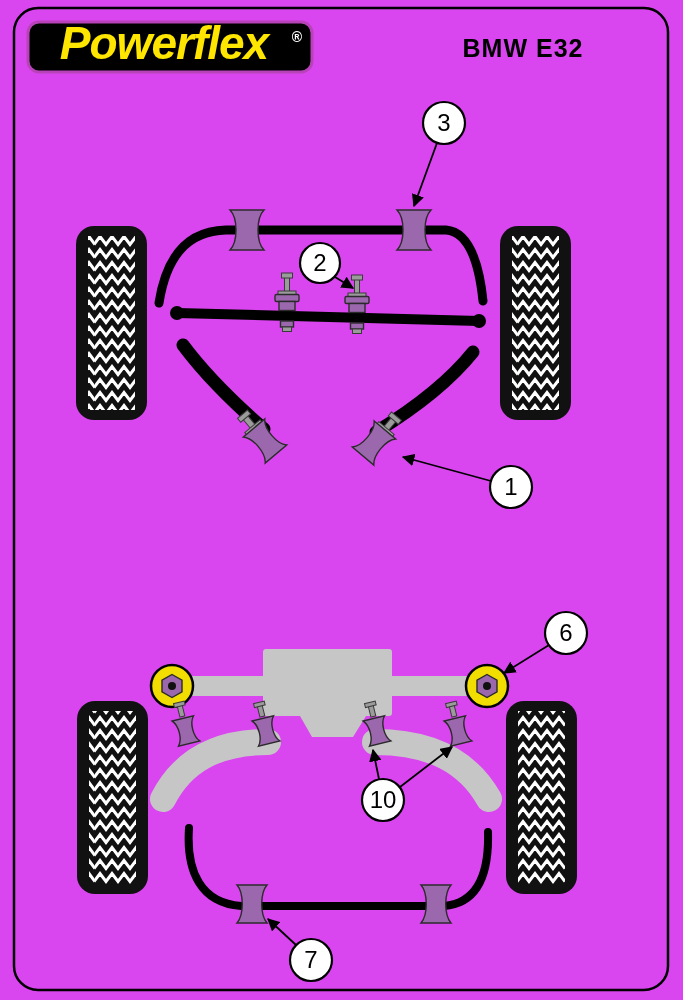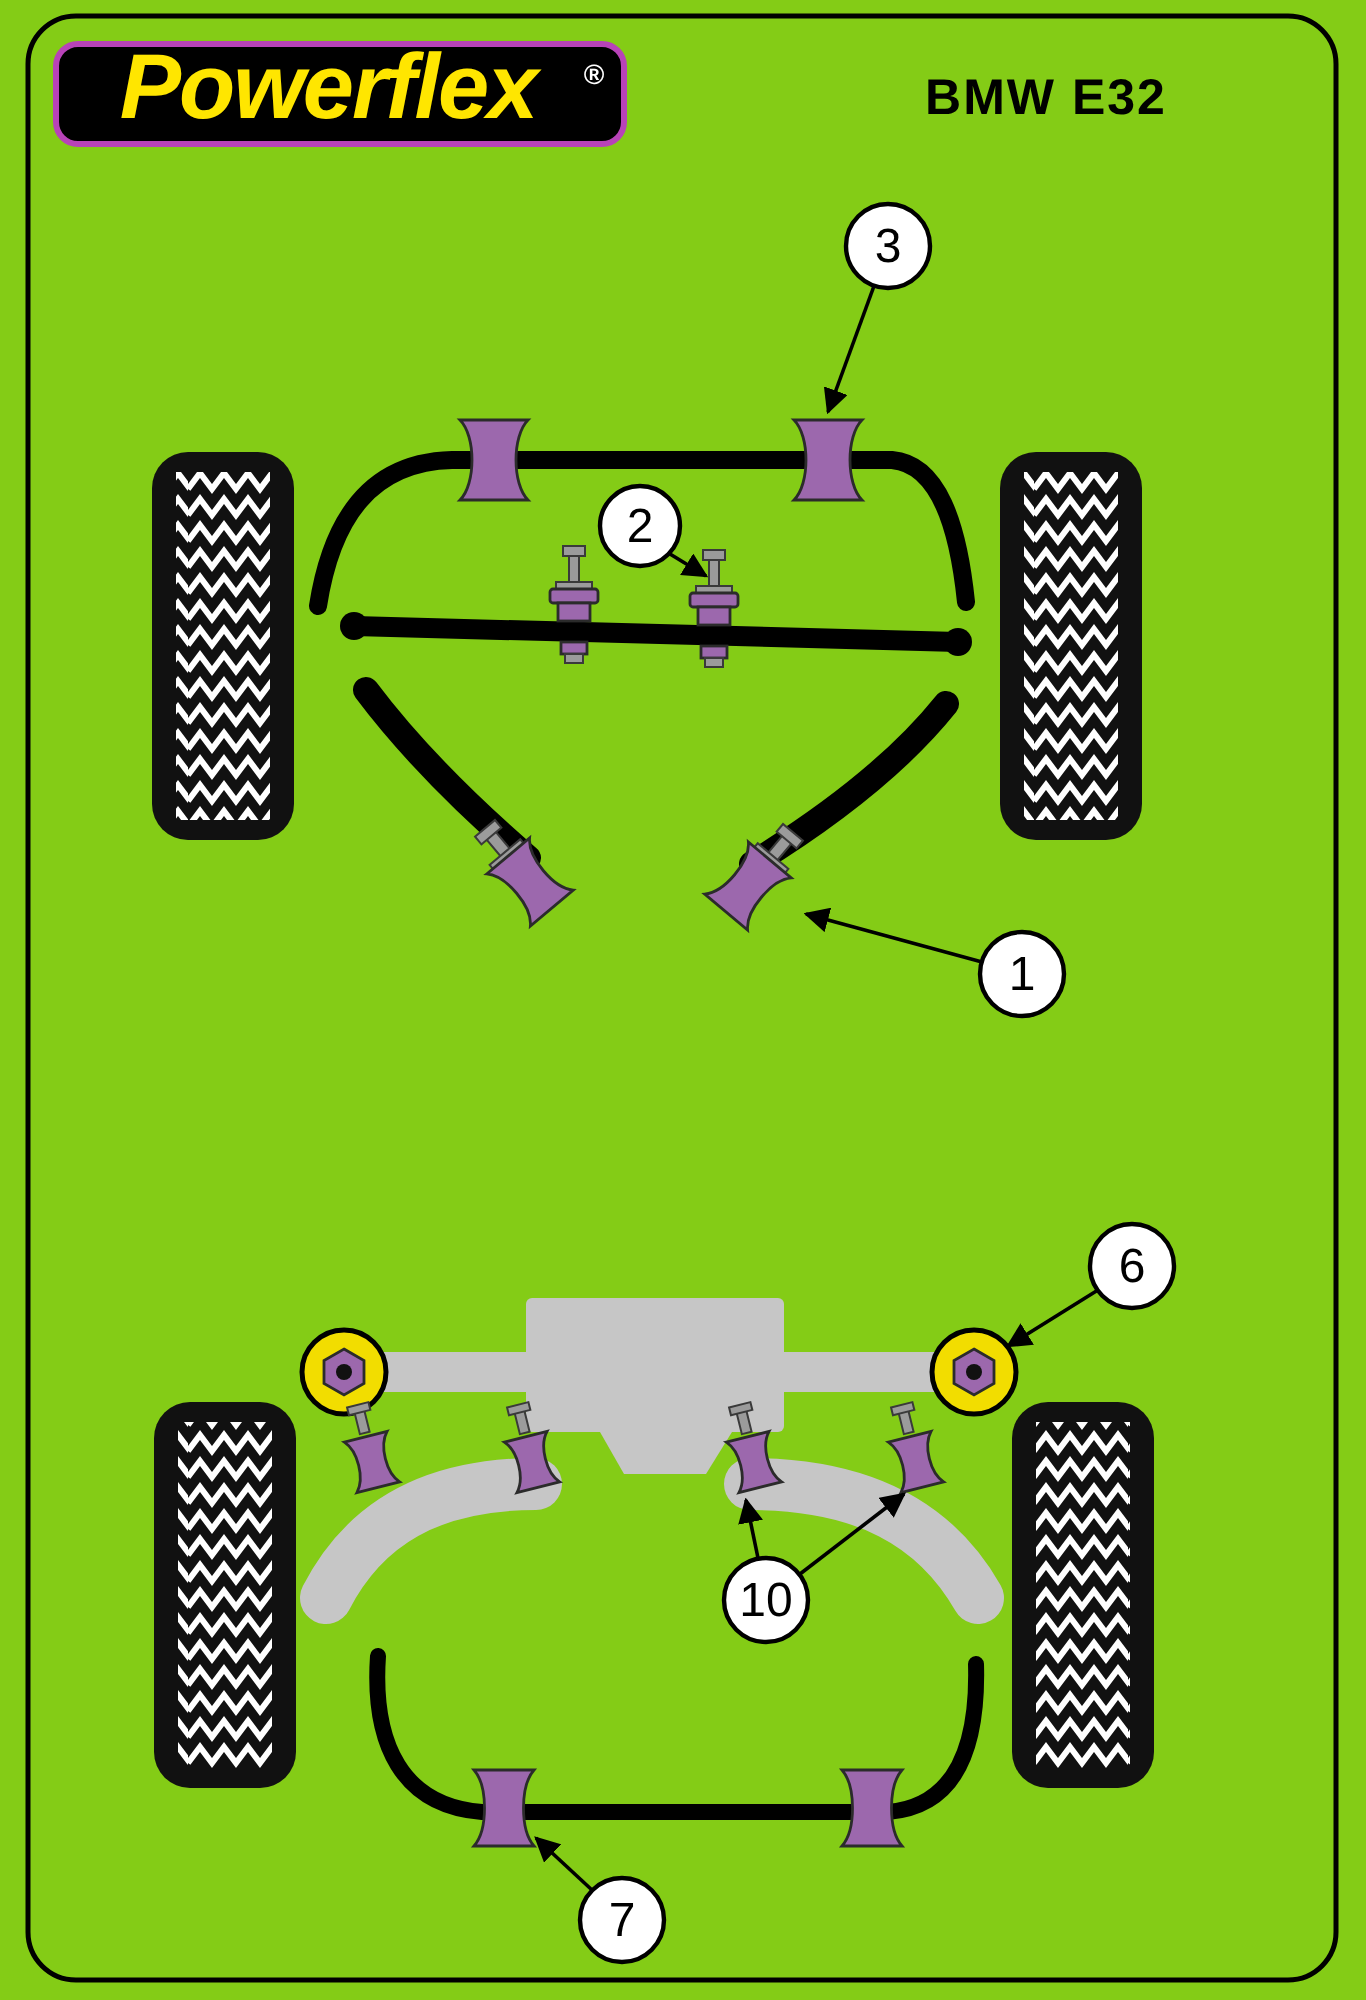--- a/index.html
+++ b/index.html
@@ -1,16 +1,16 @@
 <!DOCTYPE html>
 <html><head>
 <meta charset="utf-8">
 <style>
   html,body{margin:0;padding:0;background:#ffffff;}
-  .page{position:relative;width:683px;height:1000px;background:#84cc16;overflow:hidden;}
+  .page{position:relative;width:683px;height:1000px;background:#d946ef;overflow:hidden;}
   svg{position:absolute;left:0;top:0;}
   text{font-family:"Liberation Sans",sans-serif;}
   .logo-text{font-style:italic;font-weight:700;font-size:46px;fill:#ffe600;letter-spacing:-1px;}
   .reg{font-weight:700;font-size:14px;fill:#ffffff;}
   .model{font-weight:700;font-size:25px;fill:#000000;letter-spacing:1px;}
   .bush{fill:#9c68ad;stroke:#2b2b2b;stroke-width:1.4;}
   .grayPart{fill:#9b9b9b;stroke:#3a3a3a;stroke-width:1;}
   .grey{fill:#c6c6c6;stroke:none;}
   .bar{stroke:#000000;fill:none;stroke-linecap:round;}
   .armGrey{stroke:#c6c6c6;fill:none;stroke-linecap:round;}

